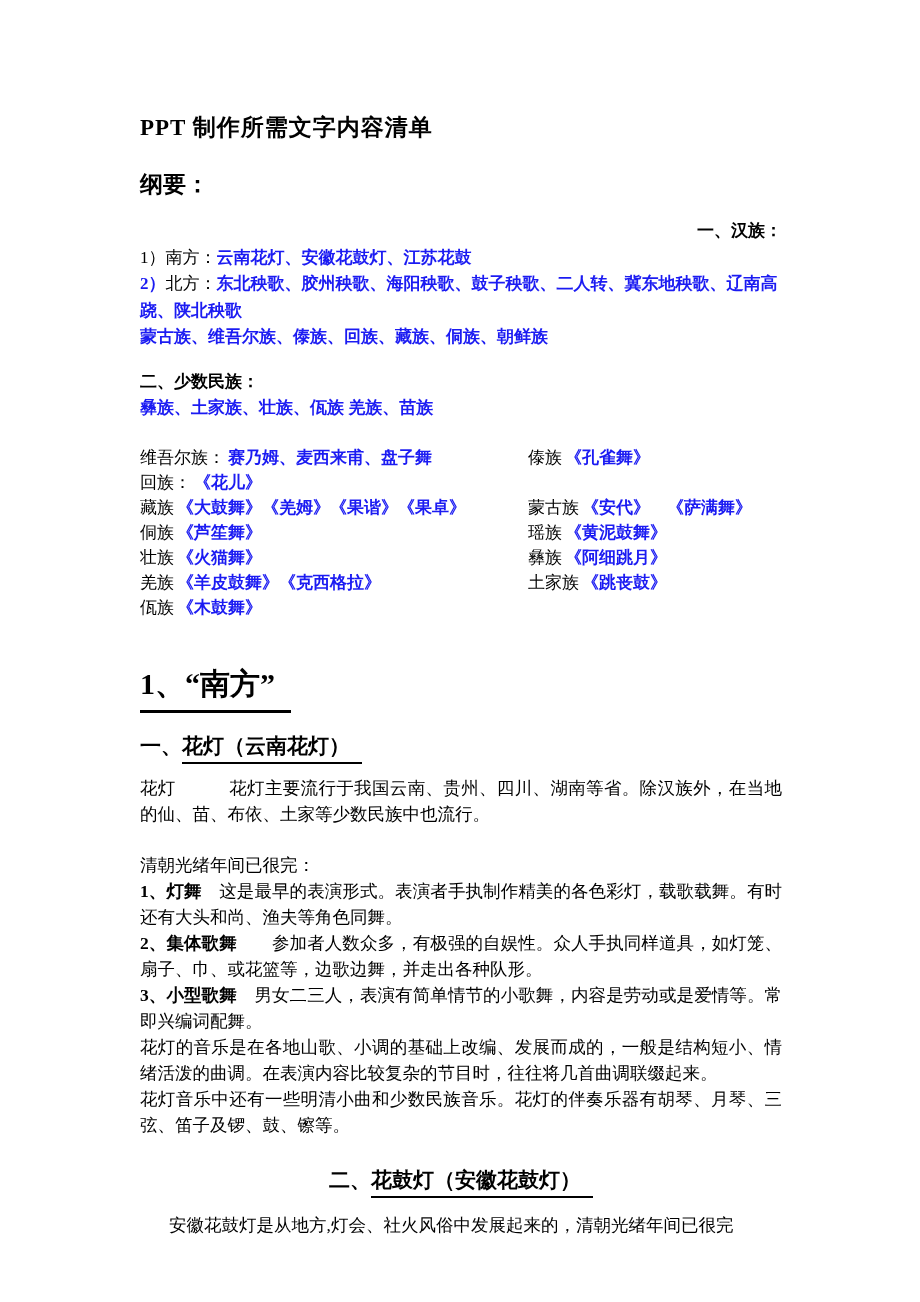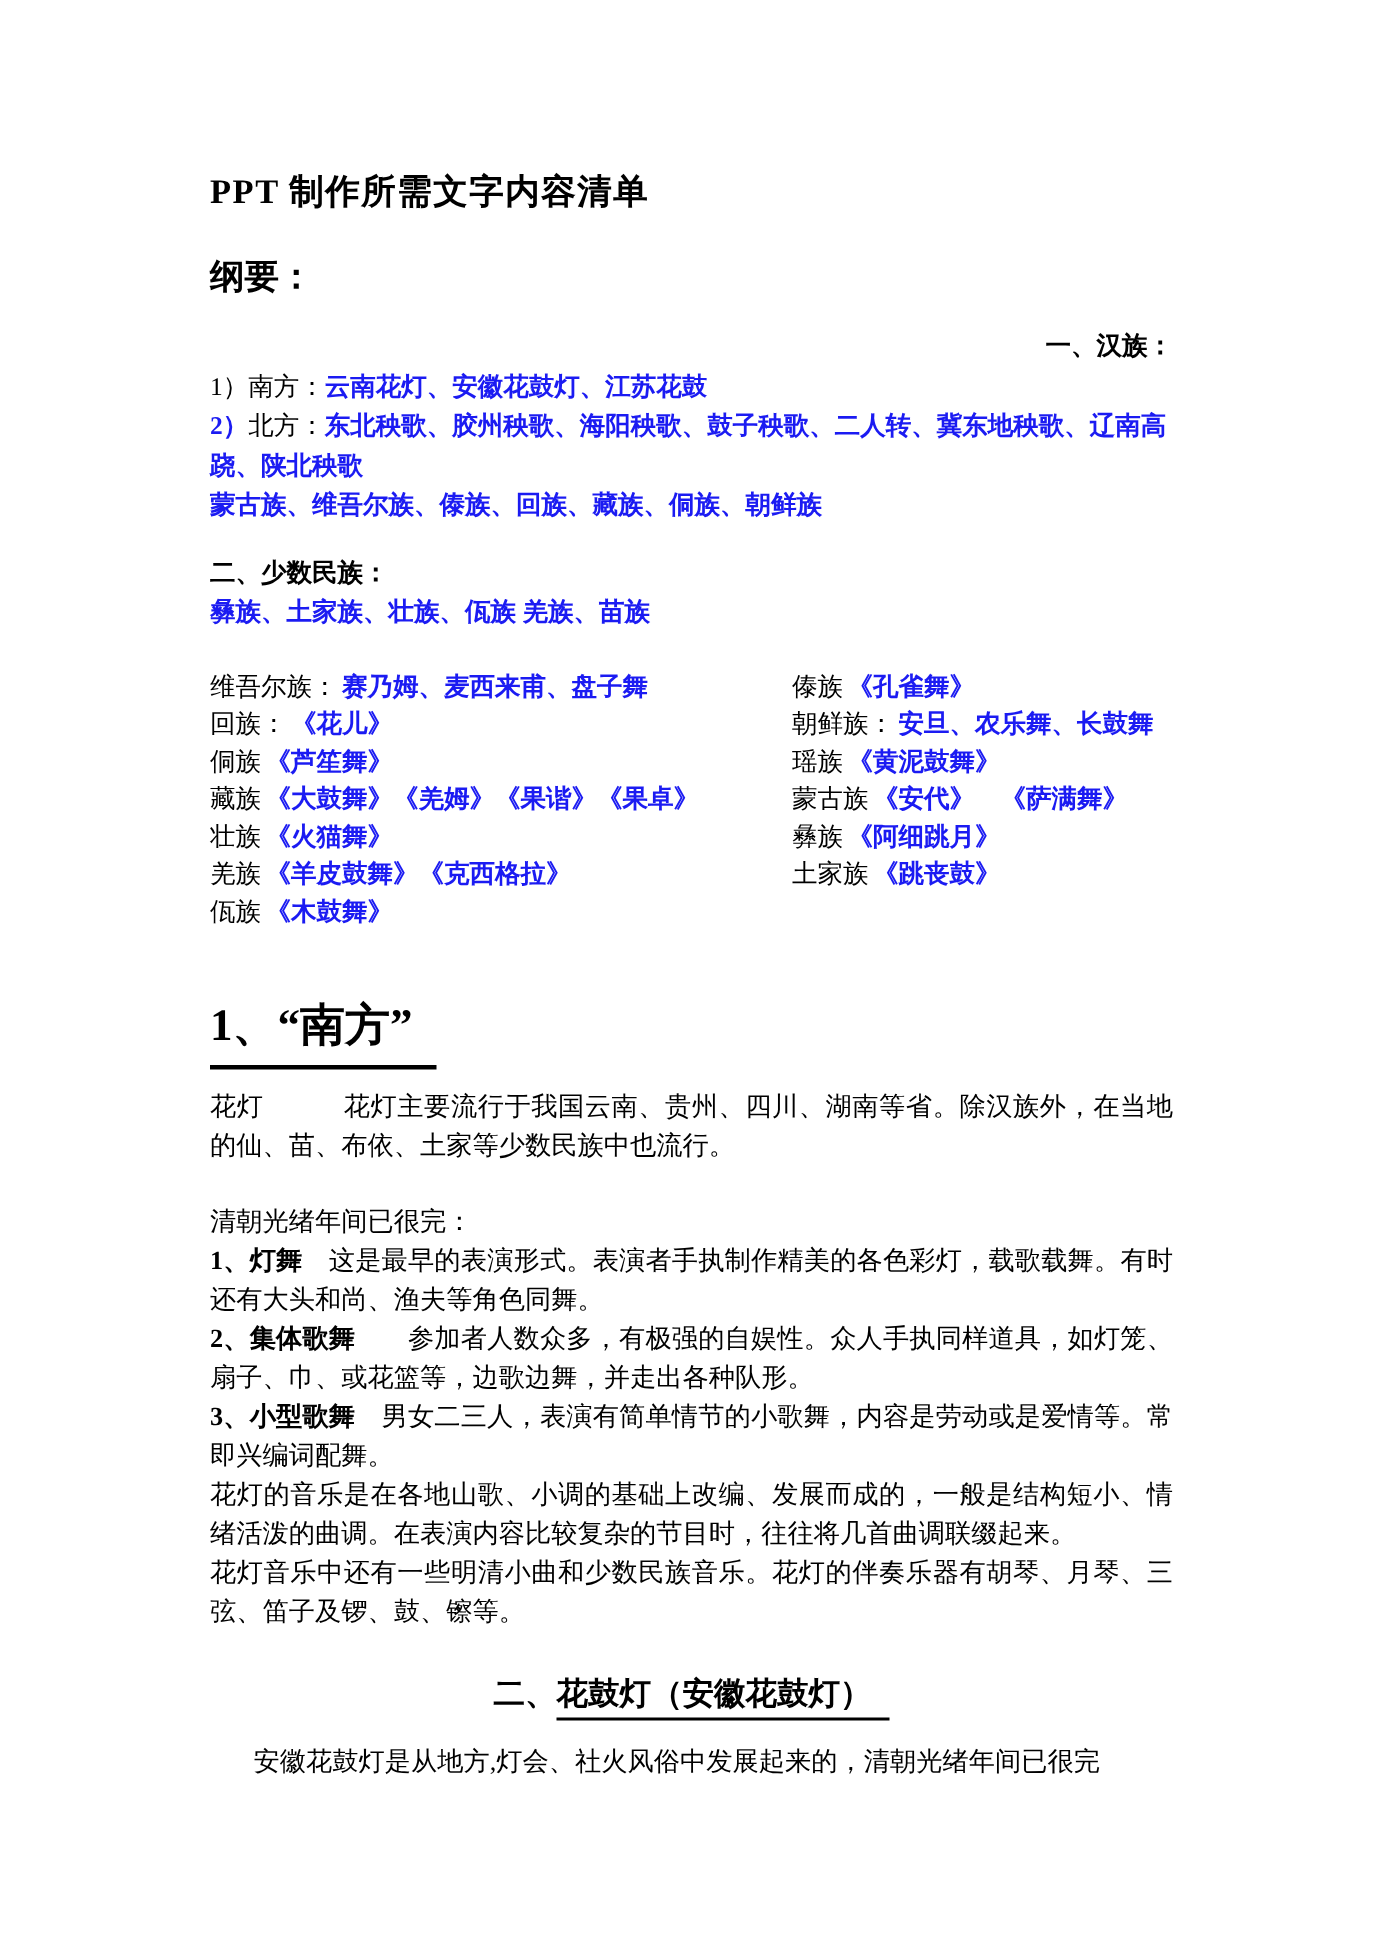--- a/index.html
+++ b/index.html
@@ -97,46 +97,46 @@
   <p class="line bold minority-label">二、少数民族：</p>
   <p class="line blue">彝族、土家族、壮族、佤族 羌族、苗族</p>
 
   <div class="dance-table">
     <div class="dt-row">
       <div class="dt-cell-left"><span class="lbl">维吾尔族：</span><span class="blue">赛乃姆、麦西来甫、盘子舞</span></div>
       <div class="dt-cell-right"><span class="lbl">傣族</span><span class="blue">《孔雀舞》</span></div>
     </div>
     <div class="dt-row">
       <div class="dt-cell-left"><span class="lbl">回族：</span><span class="blue">《花儿》</span></div>
-      <div class="dt-cell-right"><span class="lbl">朝鲜族：</span><span class="blue">安旦、农乐舞、长鼓舞</span></div>
+    </div>
+    <div class="dt-row">
+      <div class="dt-cell-left"><span class="lbl">藏族</span><span class="blue">《大鼓舞》《羌姆》《果谐》《果卓》</span></div>
+      <div class="dt-cell-right"><span class="lbl">蒙古族</span><span class="blue">《安代》　《萨满舞》</span></div>
     </div>
     <div class="dt-row">
       <div class="dt-cell-left"><span class="lbl">侗族</span><span class="blue">《芦笙舞》</span></div>
       <div class="dt-cell-right"><span class="lbl">瑶族</span><span class="blue">《黄泥鼓舞》</span></div>
-    </div>
-    <div class="dt-row">
-      <div class="dt-cell-left"><span class="lbl">藏族</span><span class="blue">《大鼓舞》《羌姆》《果谐》《果卓》</span></div>
-      <div class="dt-cell-right"><span class="lbl">蒙古族</span><span class="blue">《安代》　《萨满舞》</span></div>
     </div>
     <div class="dt-row">
       <div class="dt-cell-left"><span class="lbl">壮族</span><span class="blue">《火猫舞》</span></div>
       <div class="dt-cell-right"><span class="lbl">彝族</span><span class="blue">《阿细跳月》</span></div>
     </div>
     <div class="dt-row">
       <div class="dt-cell-left"><span class="lbl">羌族</span><span class="blue">《羊皮鼓舞》《克西格拉》</span></div>
       <div class="dt-cell-right"><span class="lbl">土家族</span><span class="blue">《跳丧鼓》</span></div>
     </div>
     <div class="dt-row">
       <div class="dt-cell-left"><span class="lbl">佤族</span><span class="blue">《木鼓舞》</span></div>
       <div class="dt-cell-right"></div>
     </div>
   </div>
 
   <h2 class="section-heading"><span class="u">1、“南方”</span></h2>
 
+  <h3 class="sub-heading"><span>一、</span><span class="u">花灯（云南花灯）</span></h3>
 
   <p class="para intro">花灯　　　花灯主要流行于我国云南、贵州、四川、湖南等省。除汉族外，在当地的仙、苗、布依、土家等少数民族中也流行。</p>
 
   <p class="para forms-heading">清朝光绪年间已很完：</p>
 
   <p class="para"><span class="bold">1、灯舞</span><span>　这是最早的表演形式。表演者手执制作精美的各色彩灯，载歌载舞。有时还有大头和尚、渔夫等角色同舞。</span></p>
 
   <p class="para"><span class="bold">2、集体歌舞</span><span>　　参加者人数众多，有极强的自娱性。众人手执同样道具，如灯笼、扇子、巾、或花篮等，边歌边舞，并走出各种队形。</span></p>
 
   <p class="para"><span class="bold">3、小型歌舞</span><span>　男女二三人，表演有简单情节的小歌舞，内容是劳动或是爱情等。常即兴编词配舞。</span></p>

